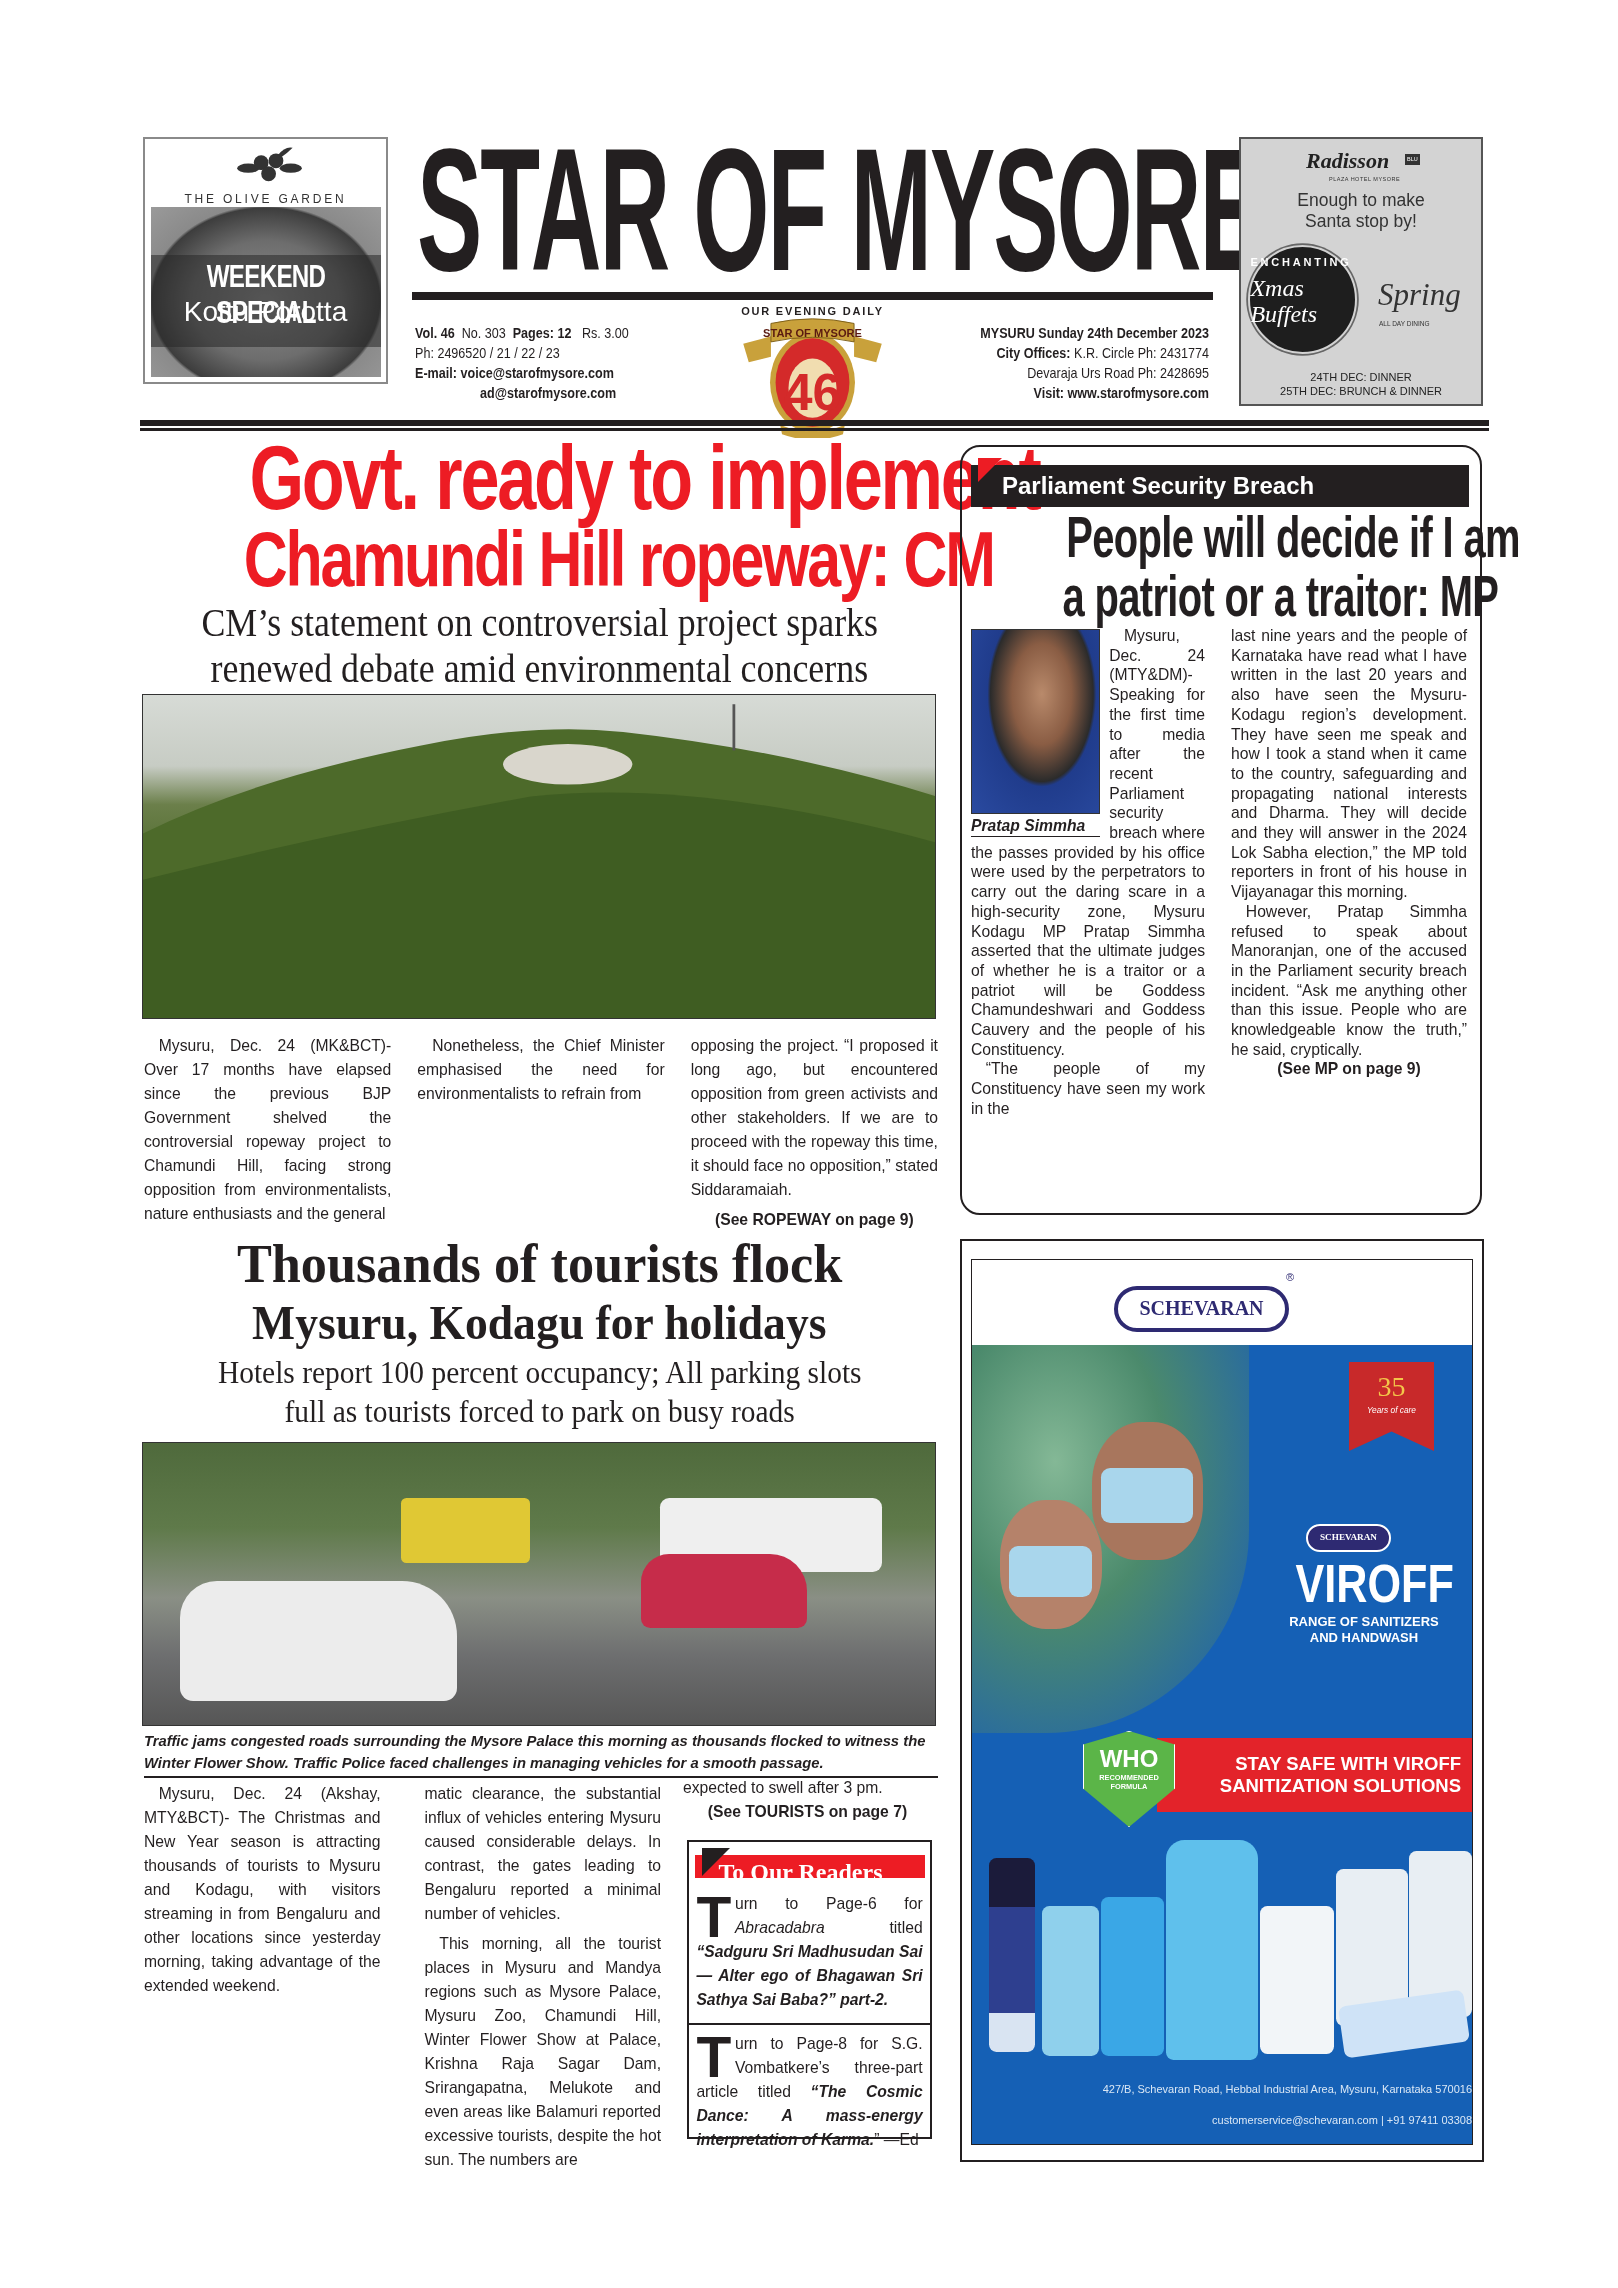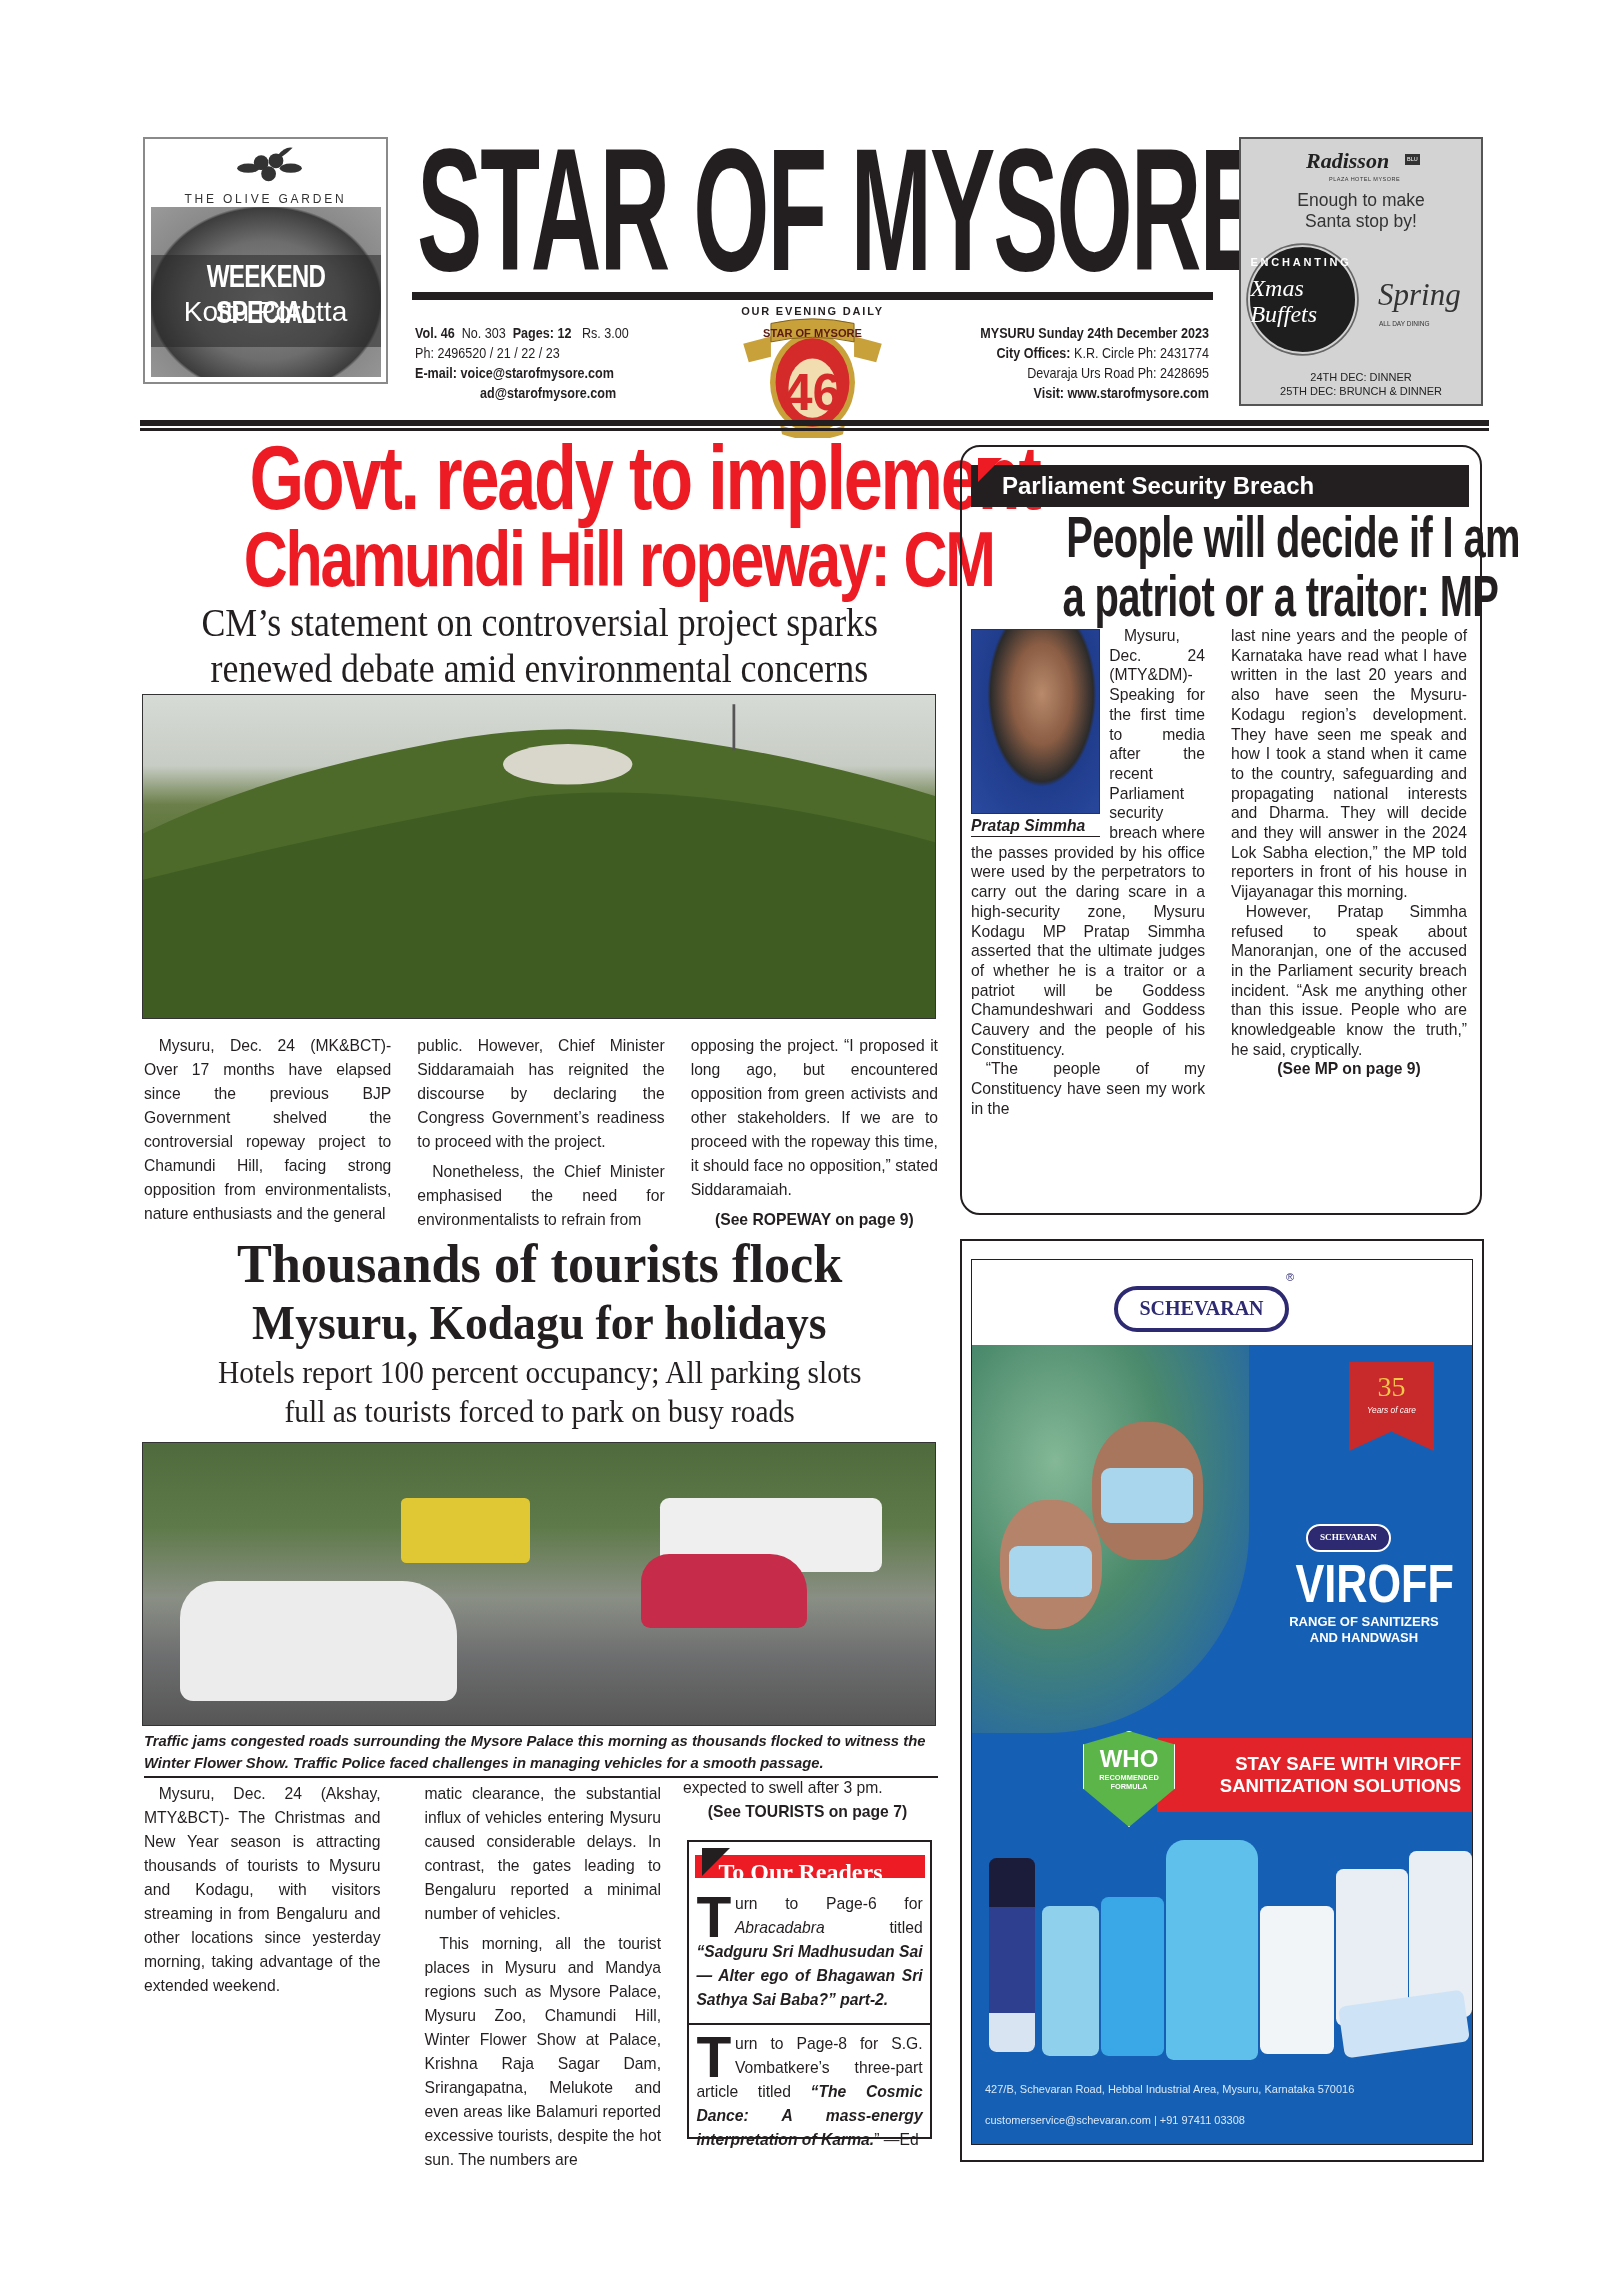--- a/index.html
+++ b/index.html
@@ -113,21 +113,21 @@
   .ribbon .n { font-family: "Liberation Serif", serif; font-size: 28px; line-height: 37px; padding-top: 5.5px; }
   .ribbon .y { font-size: 8.3px; color: #fff; font-style: italic; }
   .sch-small { position: absolute; left: 334px; top: 264px; width: 85px; height: 28px; border: 2.8px solid #fff; border-radius: 14px; background: #2e2a72; color: #fff; font-family: "Liberation Serif", serif; font-weight: bold; font-size: 9.2px; line-height: 22px; text-align: center; }
   .viroff { position: absolute; left: 305px; top: 295px; width: 185px; text-align: center; font-weight: bold; font-size: 54px; line-height: 57px; color: #fff; transform: scaleX(.8); }
   .range { position: absolute; left: 295px; top: 354px; width: 194px; text-align: center; font-weight: bold; font-size: 13px; line-height: 15.7px; color: #fff; }
   .stay { position: absolute; left: 185px; top: 478px; width: 317px; height: 74px; background: #e3232a; color: #fff; font-weight: bold; font-size: 18.5px; line-height: 22px; text-align: right; padding: 14.8px 13px 0 0; }
   .who { position: absolute; left: 111px; top: 471px; width: 92px; height: 96px; background: #5bb548; border: 1.8px solid #fff; clip-path: polygon(50% 0, 100% 14%, 100% 60%, 50% 100%, 0 60%, 0 14%); color: #fff; text-align: center; }
   .who .w { font-weight: bold; font-size: 24px; line-height: 28px; padding-top: 13px; }
   .who .r { font-size: 7.4px; line-height: 9.2px; font-weight: bold; }
   .bottle { position: absolute; border-radius: 7.4px; }
-  .addr { position: absolute; left: 0; right: 0; top: 814px; text-align: left; color: #dbe8f6; font-size: 11px; line-height: 31px; padding-left: 13px; }
+  .addr { position: absolute; left: 0; right: 0; top: 814px; text-align: right; color: #dbe8f6; font-size: 11px; line-height: 31px; padding-left: 13px; }
 </style>
 </head>
 <body>
 
 <div class="abs ad-left">
   <svg class="logo-berries" viewBox="0 0 70 40">
     <ellipse cx="12" cy="24" rx="12" ry="5" fill="#333"></ellipse>
       <ellipse cx="58" cy="24" rx="12" ry="5" fill="#333"></ellipse>
     <circle cx="26" cy="18" r="8" fill="#333"></circle>
       <circle cx="42" cy="16" r="8" fill="#333"></circle>
@@ -211,21 +211,20 @@
     <ellipse cx="460" cy="75" rx="70" ry="22" fill="#d9d6cc"></ellipse>
     <line x1="640" y1="10" x2="640" y2="60" stroke="#555" stroke-width="3"></line>
   </svg>
 </div>
 
 <div class="abs cols3">
   <div class="col">
       <p>Mysuru, Dec. 24 (MK&amp;BCT)- Over 17 months have elapsed since the previous BJP Government shelved the controversial ropeway project to Chamundi Hill, facing strong opposition from environmentalists, nature enthusiasts and the general</p>
     </div>
   <div class="col">
-      <p style="text-indent:0">public. However, Chief Minister Siddaramaiah has reignited the discourse by declaring the Congress Government’s readiness to proceed with the project.</p>
       <p>Nonetheless, the Chief Minister emphasised the need for environmentalists to refrain from</p>
     </div>
   <div class="col">
       <p style="text-indent:0">opposing the project. “I proposed it long ago, but encountered opposition from green activists and other stakeholders. If we are to proceed with the ropeway this time, it should face no opposition,” stated Siddaramaiah.</p>
       <p class="cont">(See ROPEWAY on page 9)</p>
     </div>
 </div>
 
 <div class="abs mp-box"></div>
 <div class="abs mp-kicker">Parliament Security Breach</div>

